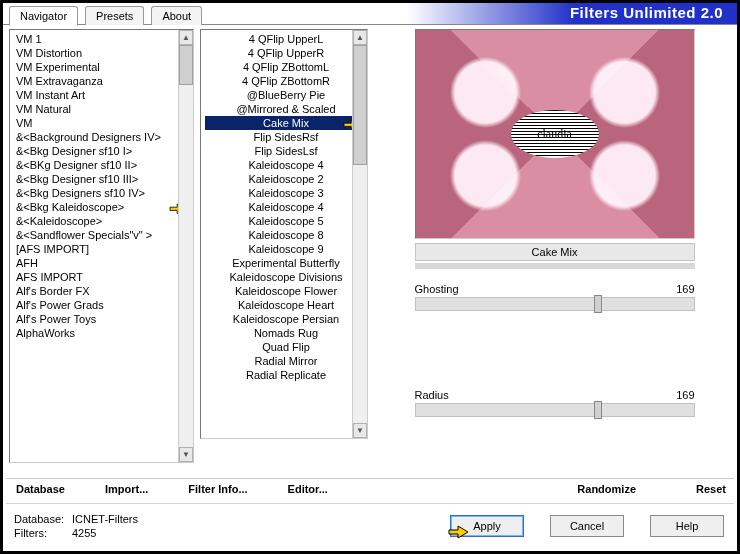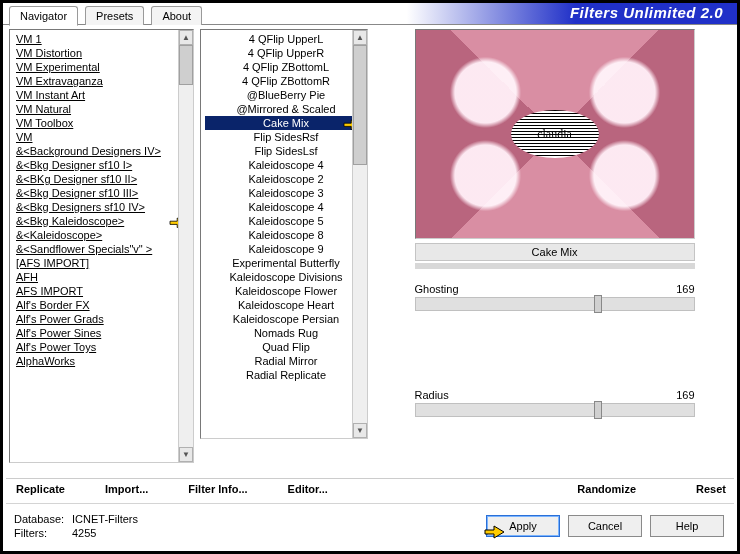--- a/index.html
+++ b/index.html
@@ -15,21 +15,21 @@
   .frame { border: 3px solid #000; width: 740px; height: 554px; position: relative; background:#fff;}
   .header {
     height: 22px;
     background: linear-gradient(to right, #fff 0%, #fff 55%, #2030c8 78%, #2030c8 100%);
     border-bottom: 1px solid #888;
     position: relative;
   }
   .title {
     position: absolute; right: 14px; top: 1px;
     font-family: "Arial Black", Arial, sans-serif;
-    font-size: 15px; font-style: italic; font-weight: 900;
+    font-size: 15px; font-weight: 900;
     color: #fff; letter-spacing: 0.5px;
   }
   .tabs {
     display: flex; align-items: flex-end; height: 22px;
     padding-left: 6px; gap: 8px;
   }
   .tab {
     padding: 3px 10px 3px 10px;
     border: 1px solid #9a9a9a; border-bottom: none;
     border-top-left-radius: 3px; border-top-right-radius: 3px;
@@ -45,21 +45,21 @@
     border: 1px inset #ccc; background: #fff; overflow: hidden;
     position: relative;
   }
   .listbox .items { padding: 2px 0 2px 4px; }
   .list-item {
     padding: 1px 2px; white-space: nowrap; overflow: hidden;
     text-overflow: ellipsis; cursor: default;
   }
   .list-item.sel { background: #0a246a; color: #fff; }
   .col1 { width: 185px; }
-  .col1 .listbox { height: 514px; text-decoration: underline; }
+  .col1 .listbox { height: 514px; }
   .col2 { width: 168px; margin-left: 6px; text-align: center;}
   .col2 .listbox { height: 410px; }
   .col3 { flex: 1; margin-left: 10px; display:flex; flex-direction:column;}
   .scrollbar {
     position: absolute; right: 0; top: 0; bottom: 0; width: 15px;
     background: #efefef; border-left: 1px solid #ccc;
   }
   .sb-btn { height: 15px; background: #e8e8e8; border:1px solid #b0b0b0;
     display:flex;align-items:center;justify-content:center;font-size:8px;color:#555;}
   .sb-thumb { background: #cfcfcf; border:1px solid #a0a0a0;}
@@ -106,21 +106,21 @@
   .btn.focus { border:1px solid #2a6fd6; box-shadow: inset 0 0 0 1px #7ab4ff;}
   .bottom {
     position:absolute; left:3px; right:3px; bottom:3px;
   }
   .bottom-row1{ display:flex; align-items:center; padding:2px 8px 6px 6px; border-top:1px solid #ccc; gap:32px;}
   .bottom-row1 .right{margin-left:auto; display:flex; gap:60px; font-weight:bold;}
   .bottom-row2 { display:flex; justify-content:space-between; align-items:center;
     padding:8px 10px 8px 8px; border-top:1px solid #d4d4d4;}
   .status { font-size:11px; line-height:14px;}
   .status .lbl{ display:inline-block; width:58px;}
-  .mainbtns { display:flex; gap:8px;}
+  .mainbtns { display:flex; gap:26px;}
   .hand {
     width:26px;height:20px; display:inline-block; vertical-align:middle;
   }
 </style>
 </head>
 <body>
 <div class="frame">
 
 <div class="header">
   <div class="tabs">
@@ -135,38 +135,36 @@
 
   <div class="col col1">
     <div class="listbox">
       <div class="items" id="cat-items">
             <div class="list-item">VM 1</div>
             <div class="list-item">VM Distortion</div>
             <div class="list-item">VM Experimental</div>
             <div class="list-item">VM Extravaganza</div>
             <div class="list-item">VM Instant Art</div>
             <div class="list-item">VM Natural</div>
-            <div class="list-item">VM Toolbox</div>
             <div class="list-item">VM</div>
             <div class="list-item">&amp;&lt;Background Designers IV&gt;</div>
             <div class="list-item">&amp;&lt;Bkg Designer sf10 I&gt;</div>
             <div class="list-item">&amp;&lt;BKg Designer sf10 II&gt;</div>
             <div class="list-item">&amp;&lt;Bkg Designer sf10 III&gt;</div>
             <div class="list-item">&amp;&lt;Bkg Designers sf10 IV&gt;</div>
             <div class="list-item" style="position: relative;">&amp;&lt;Bkg Kaleidoscope&gt;<span style="position: absolute; right: 4px; top: 0px;"><svg viewBox="0 0 26 20" width="22" height="16">
                   <path d="M3 9h9V5l10 6-10 6v-4H3z" fill="#ffcc00" stroke="#000" stroke-width="1"></path>
                 </svg></span></div>
             <div class="list-item">&amp;&lt;Kaleidoscope&gt;</div>
             <div class="list-item">&amp;&lt;Sandflower Specials"v" &gt;</div>
             <div class="list-item">[AFS IMPORT]</div>
             <div class="list-item">AFH</div>
             <div class="list-item">AFS IMPORT</div>
             <div class="list-item">Alf's Border FX</div>
             <div class="list-item">Alf's Power Grads</div>
-            <div class="list-item">Alf's Power Sines</div>
             <div class="list-item">Alf's Power Toys</div>
             <div class="list-item">AlphaWorks</div>
           </div>
       <div class="scrollbar">
         <div class="sb-btn">▲</div>
         <div class="sb-thumb" style="height:40px;margin-top:0"></div>
         <div class="sb-btn" style="position:absolute;bottom:0;left:0;right:0">▼</div>
       </div>
     </div>
   </div>
@@ -232,21 +230,21 @@
           </div>
           <div class="slider">
             <div class="knob" style="left: 178.2px;"></div>
           </div>
         </div>
   </div>
 </div>
 
 <div class="bottom">
   <div class="bottom-row1">
-    <span class="linkbtn">Replicate</span>
+    <span class="linkbtn">Database</span>
     <span class="linkbtn">Import...</span>
     <span class="linkbtn">Filter Info...</span>
     <span class="linkbtn">Editor...</span>
     <span class="right">
       <span>Randomize</span>
       <span>Reset</span>
     </span>
   </div>
 
   <div class="bottom-row2">

